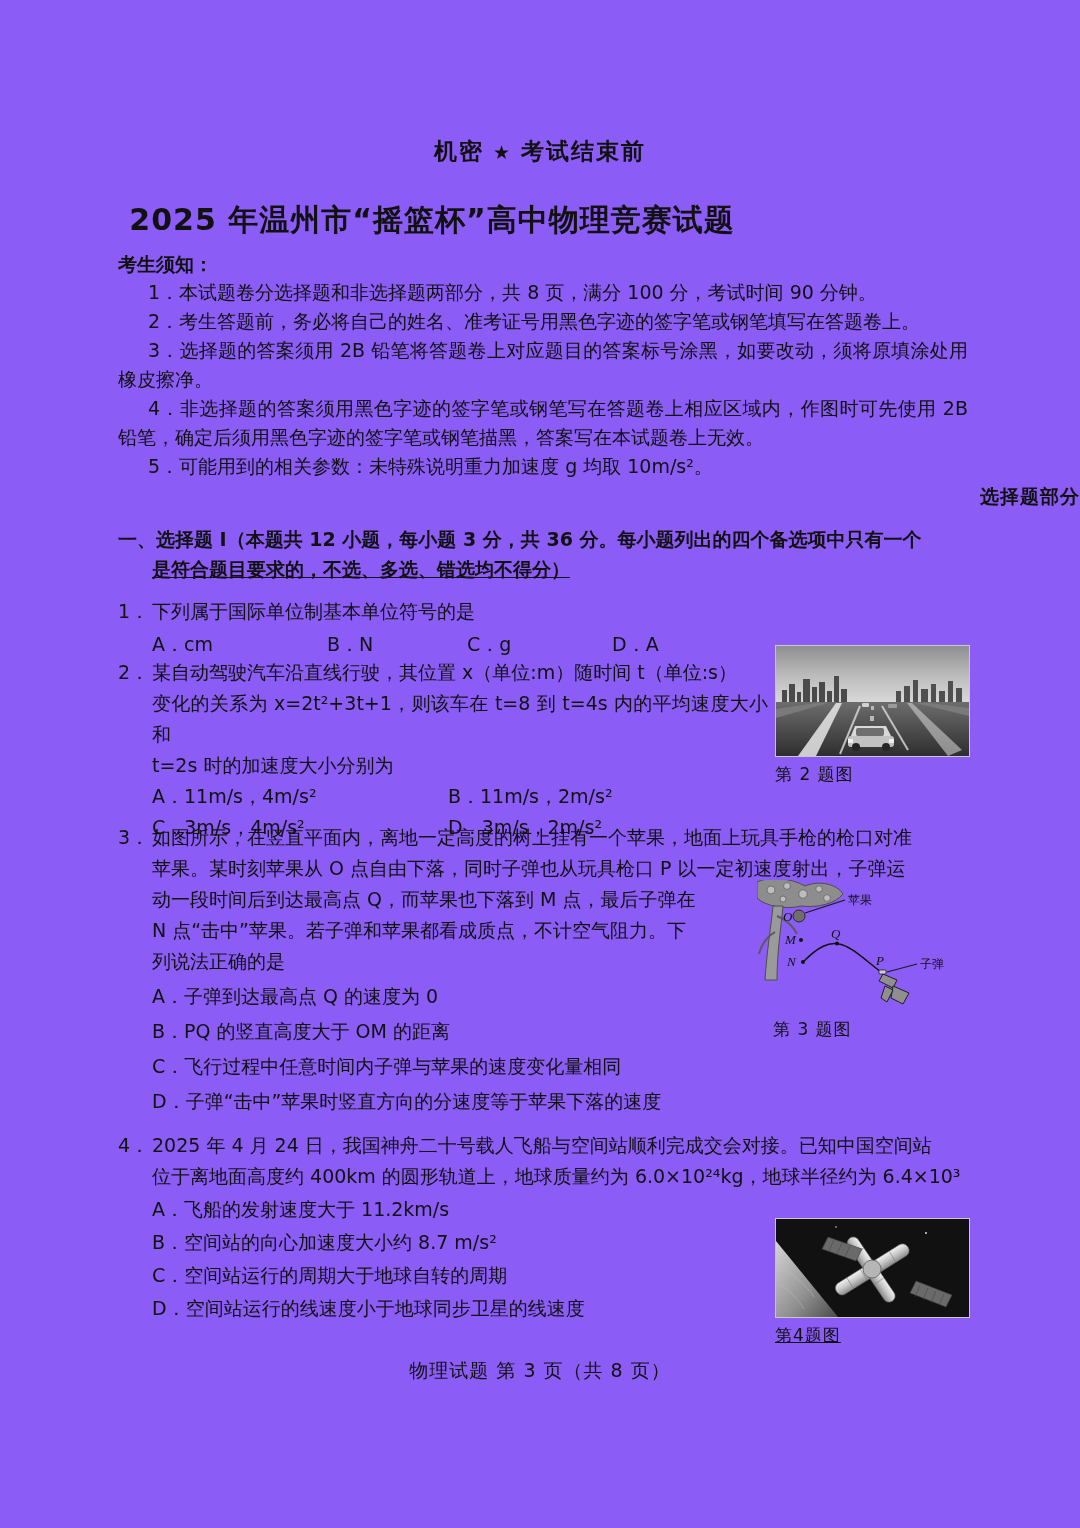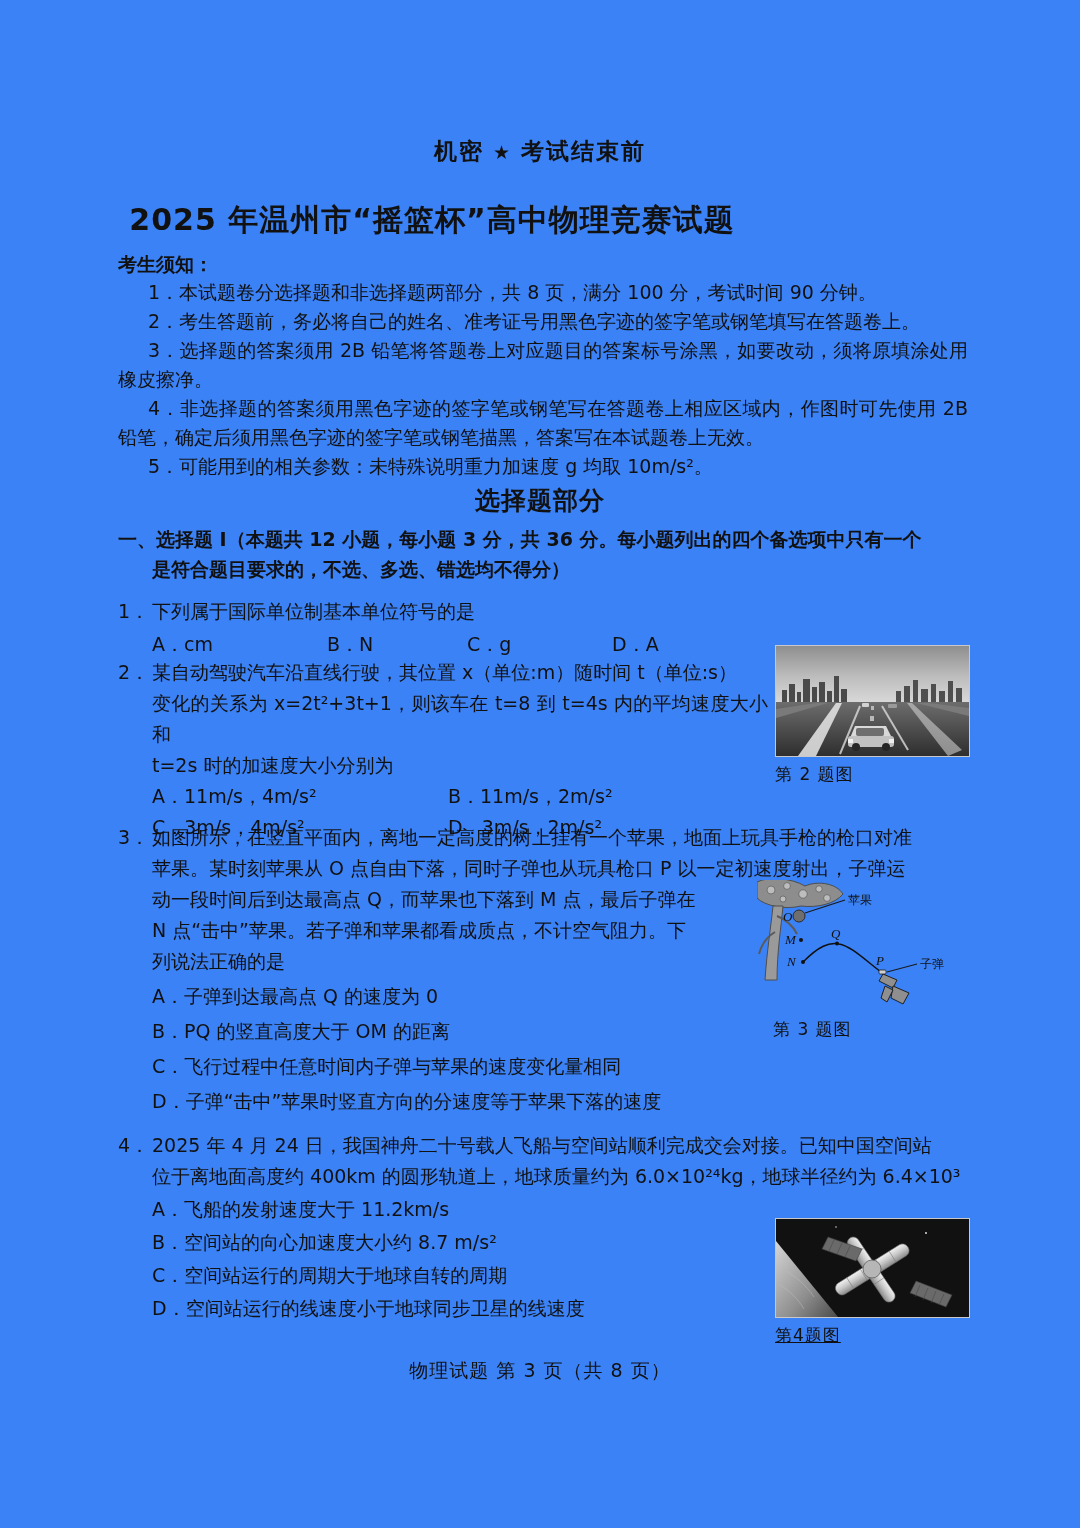--- a/index.html
+++ b/index.html
@@ -13,21 +13,21 @@
     position: relative;
     font-family: "Liberation Serif", "DejaVu Serif", serif;
     color: #111111;
     overflow: hidden;
   }
   .page {
     position: absolute;
     left: 0; top: 0;
     width: 1080px;
     height: 1528px;
-    background: #3b82f6;
+    background: #8b5cf6;
   }
   
   .cn { font-family: "DejaVu Sans", "Liberation Sans", sans-serif; }
   .secret {
     position: absolute;
     left: 0; top: 136px;
     width: 1080px;
     text-align: center;
     font-size: 23px;
     font-weight: bold;
@@ -58,35 +58,35 @@
   }
   .notice-list p {
     margin: 0 0 0 0;
     text-indent: 30px;
     text-align: justify;
   }
   .part-title {
     position: absolute;
     left: 0; top: 484px;
     width: 1080px;
-    text-align: center;
-    font-size: 25px;
+    text-align: right;
+    font-size: 19px;
     font-weight: bold;
     letter-spacing: 1px;
   }
   .sec1 {
     position: absolute;
     left: 118px; top: 524px;
     width: 855px;
     font-size: 19px;
     line-height: 30px;
     font-weight: bold;
     text-align: justify;
   }
-  .sec1 .ln2 { display: block; padding-left: 34px; }
+  .sec1 .ln2 { display: block; padding-left: 34px; text-decoration: underline; }
 
   
   .q {
     position: absolute;
     font-size: 19px;
     line-height: 31px;
   }
   .qnum {
     position: absolute;
     left: 0; top: 0;

